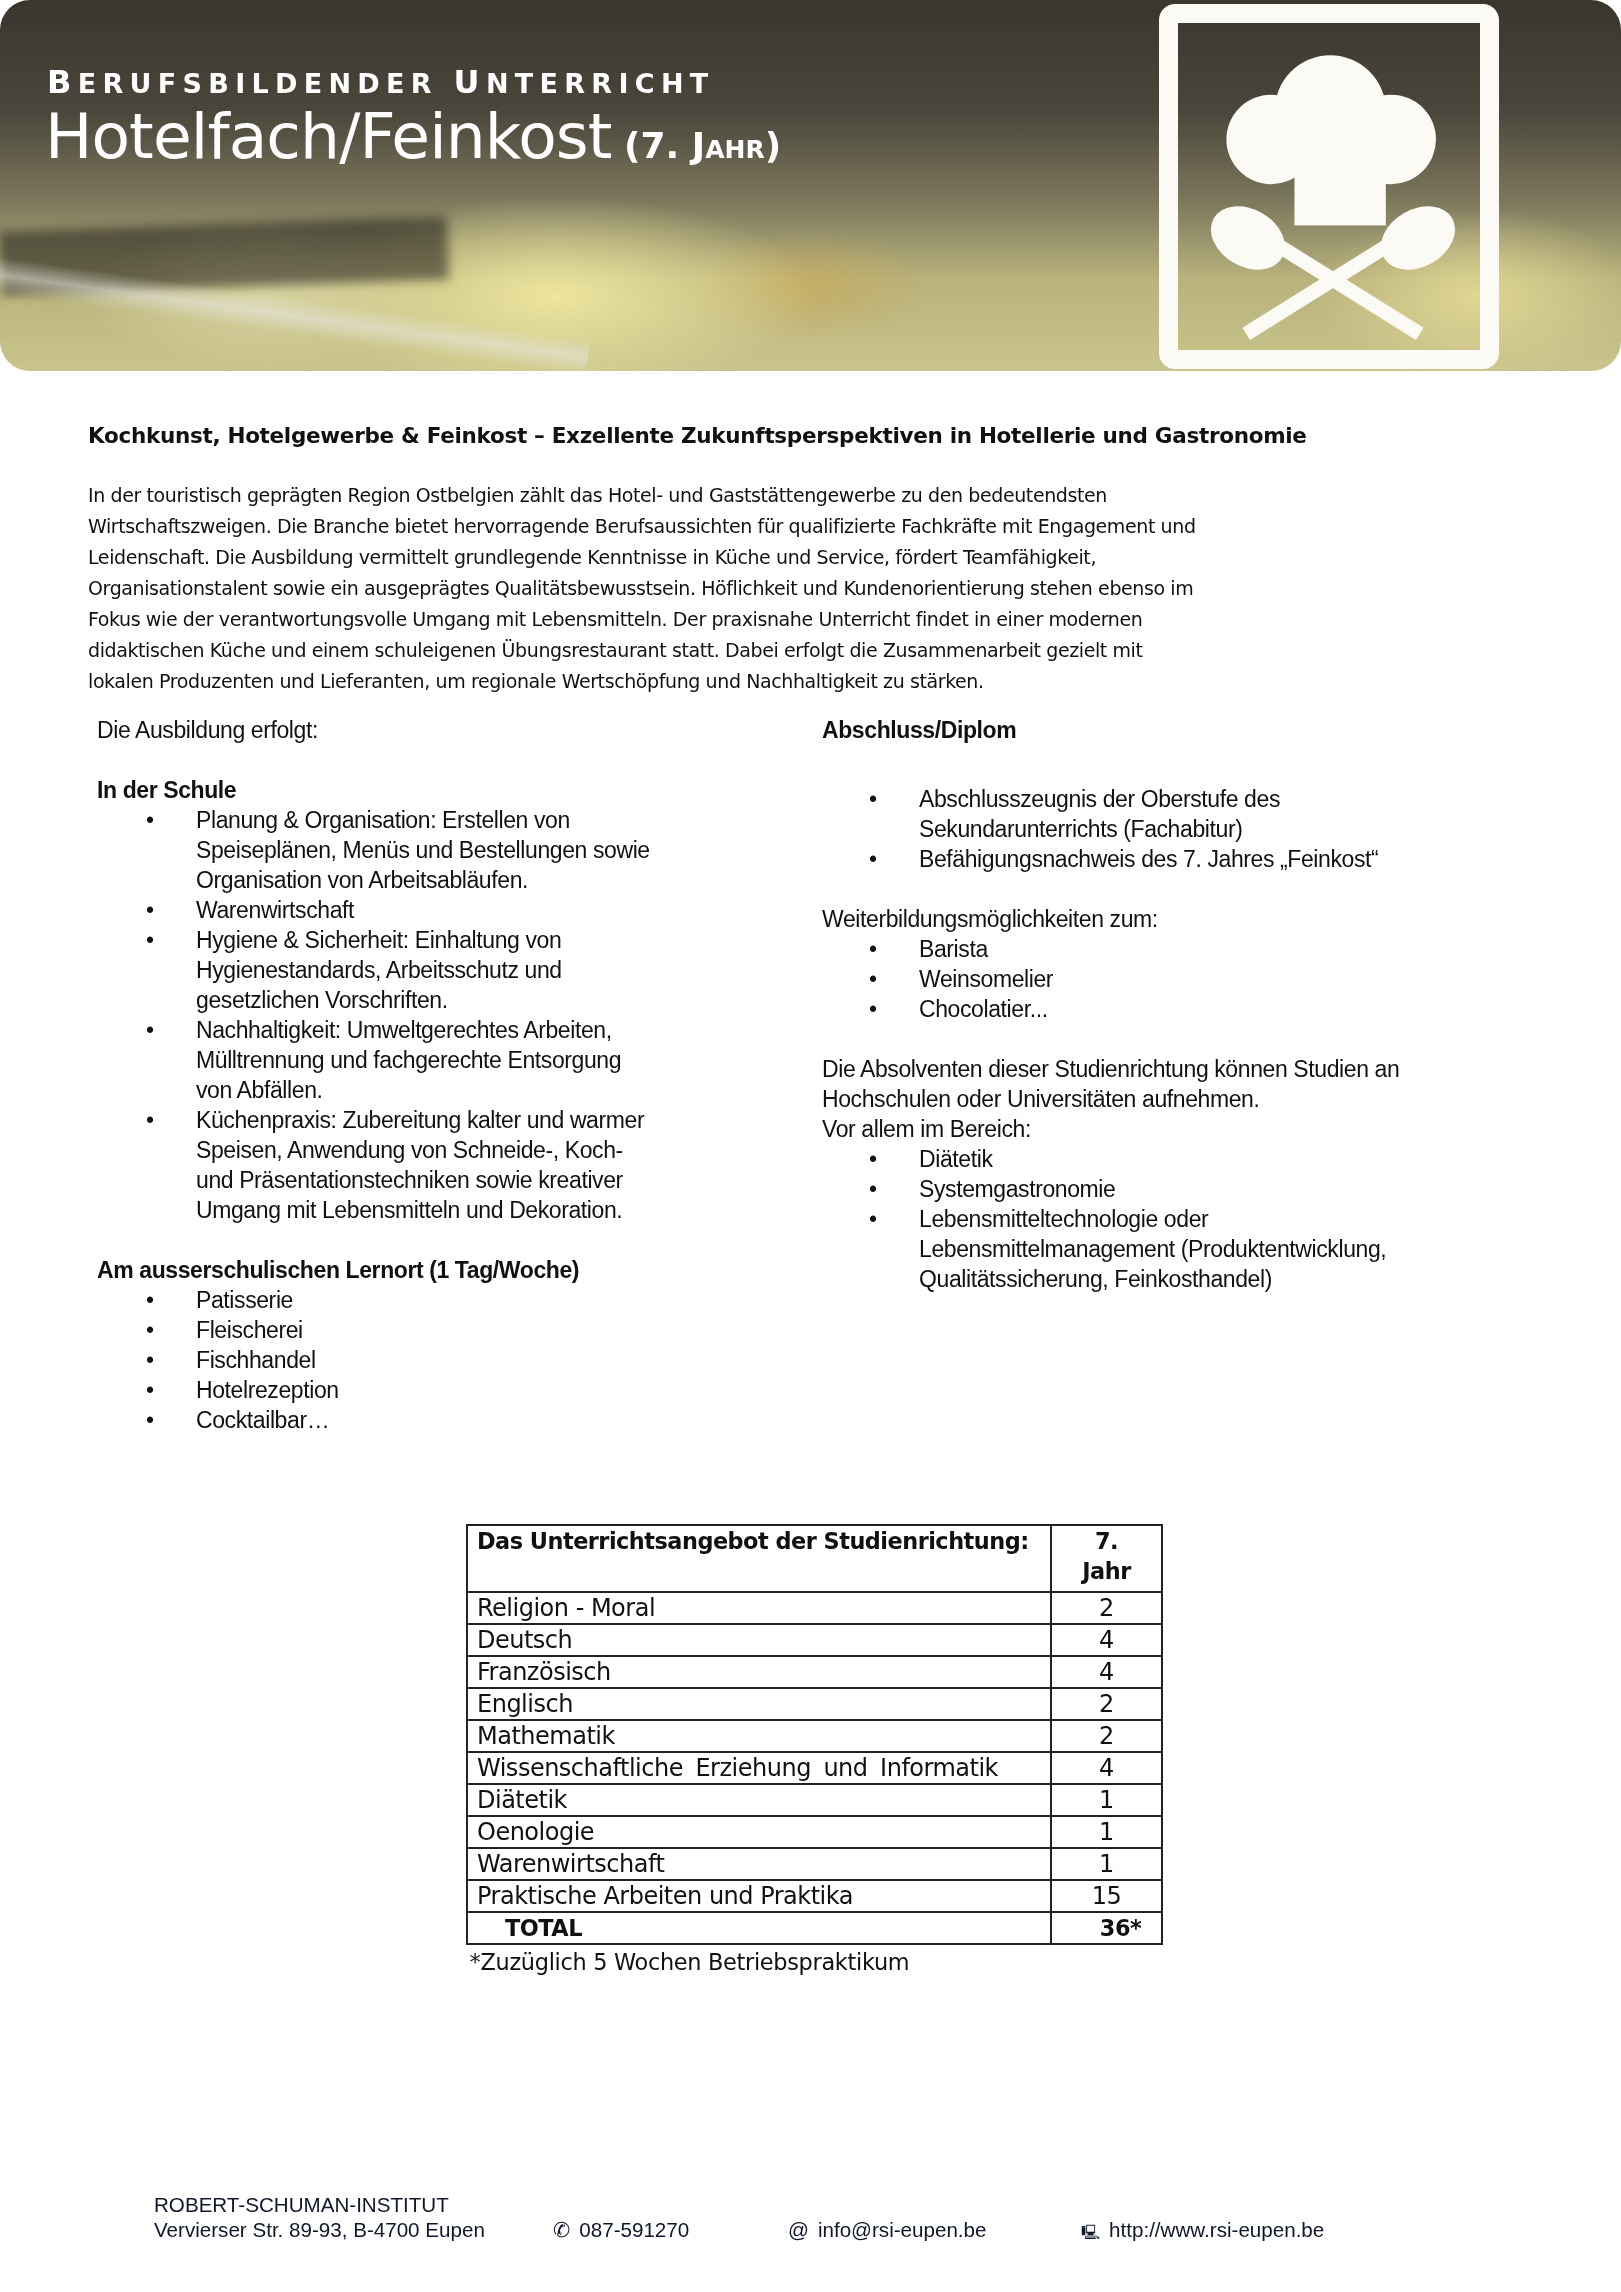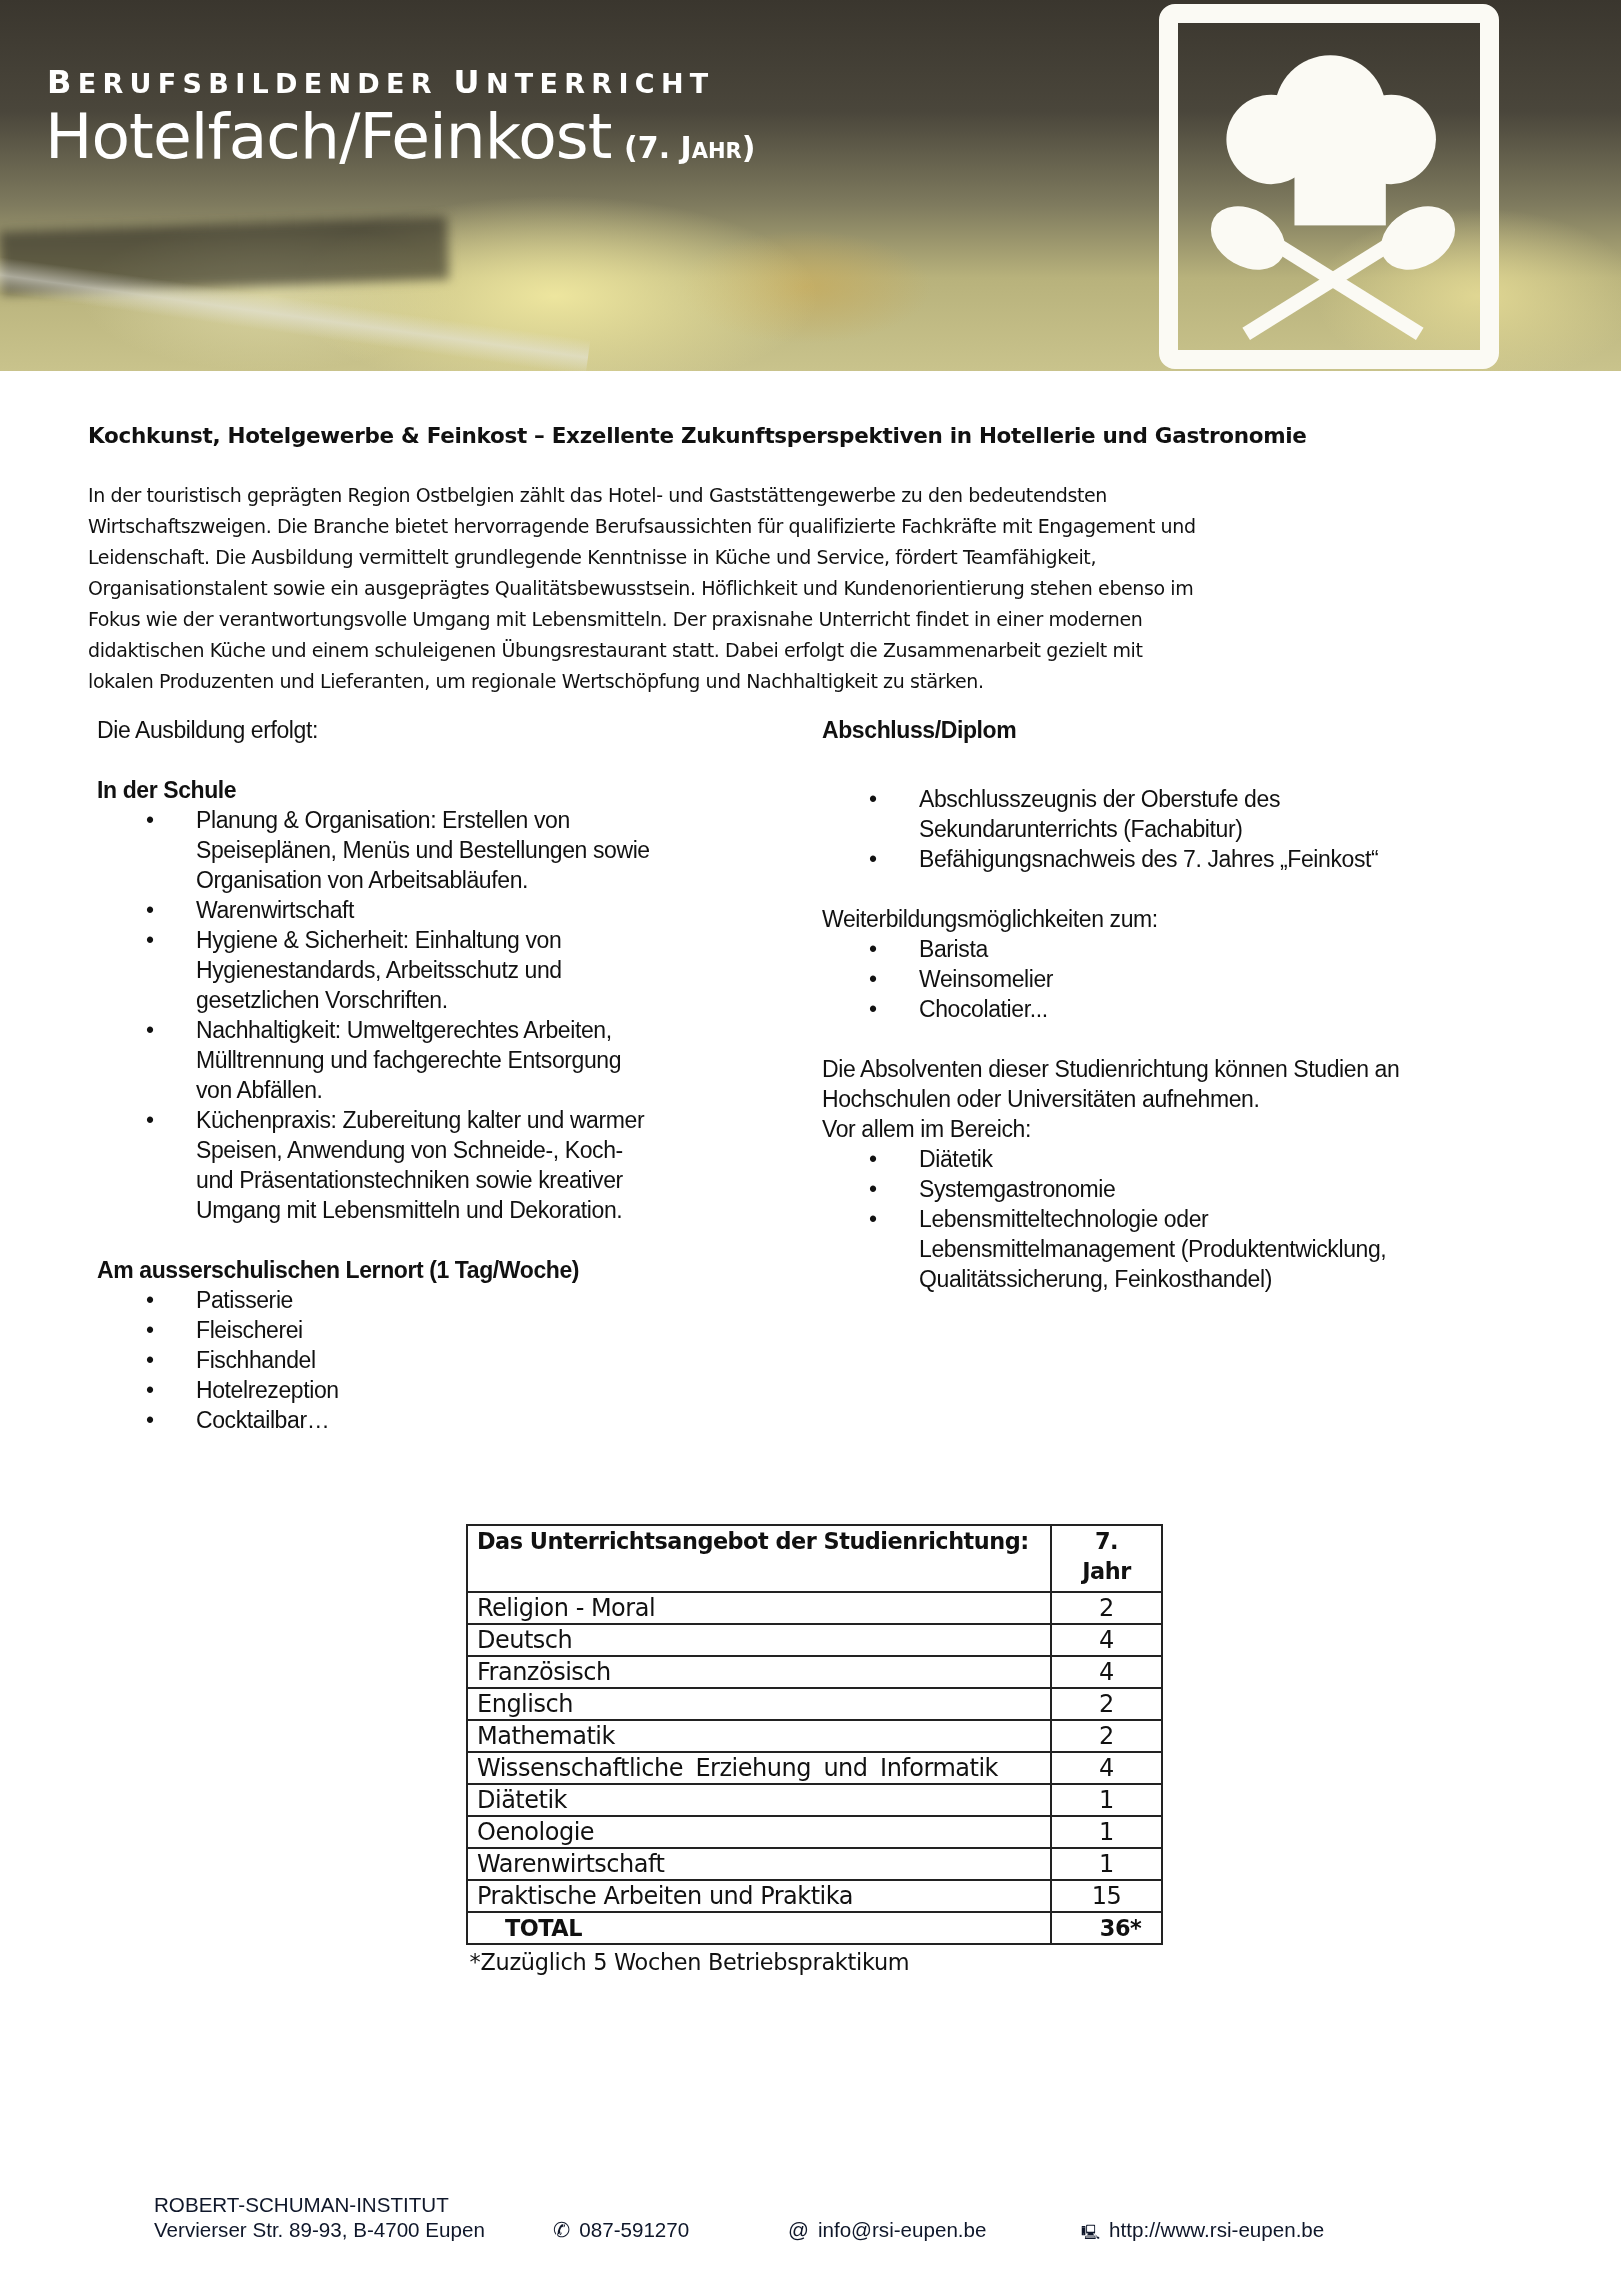--- a/index.html
+++ b/index.html
@@ -8,20 +8,21 @@
     font-family: "DejaVu Sans", sans-serif; color: #111;
   }
   .header {
     position: absolute; left: 0; top: 0; width: 1621px; height: 371px; overflow: hidden;
     background:
       radial-gradient(ellipse 376px 143px at 555px 296px, rgba(240,232,160,0.95), rgba(240,232,160,0) 70%),
       radial-gradient(ellipse 269px 107px at 269px 296px, rgba(225,220,170,0.8), rgba(225,220,170,0) 70%),
       radial-gradient(ellipse 233px 125px at 1478px 296px, rgba(230,220,150,0.85), rgba(230,220,150,0) 70%),
       radial-gradient(ellipse 179px 81px at 806px 287px, rgba(200,170,90,0.7), rgba(200,170,90,0) 70%),
       linear-gradient(180deg, #3a362e 0%, #4a463b 30%, #7e7a5e 55%, #b8b27c 75%, #c9c38c 100%);
+    border-radius: 30px;
   }
   .header .glass {
     position: absolute; left: -36px; top: 296px; width: 627px; height: 36px;
     background: linear-gradient(180deg, rgba(230,230,225,0.0), rgba(230,230,225,0.55), rgba(230,230,225,0.0));
     transform: rotate(8deg);
   }
   .header .dark-band {
     position: absolute; left: 0; top: 224px; width: 448px; height: 63px;
     background: rgba(30,28,24,0.55); filter: blur(5.4px); transform: rotate(-2deg);
   }
@@ -29,21 +30,21 @@
     position: absolute; left: 47px; top: 63px; color: #fff; font-weight: bold;
     font-family: "DejaVu Sans", sans-serif; font-size: 27px; letter-spacing: 6.3px;
     font-variant: small-caps; text-transform: none;
   }
   .kicker .big { font-size: 32px; }
   .title {
     position: absolute; left: 45px; top: 100px; color: #fff;
     font-family: "DejaVu Sans", sans-serif; font-size: 63px; font-weight: normal; letter-spacing: -0.9px;
   }
   .title .year {
-    font-size: 30px; font-weight: bold; margin-left: 12.5px; font-variant: small-caps; letter-spacing: 0;
+    font-size: 36px; font-weight: bold; margin-left: 12.5px; font-variant: small-caps; letter-spacing: 0;
   }
   .logo {
     position: absolute; left: 1159px; top: 3.6px; width: 340px; height: 365px;
     border: 19.7px solid #fbfaf4; border-radius: 16px; box-sizing: border-box;
   }
   .logo svg { position: absolute; left: 0; top: 0; }
 
   .content { position: absolute; left: 0; top: 0; width: 1621px; }
   .intro-heading {
     position: absolute; left: 88px; top: 423px; font-size: 21.5px; font-weight: bold;

